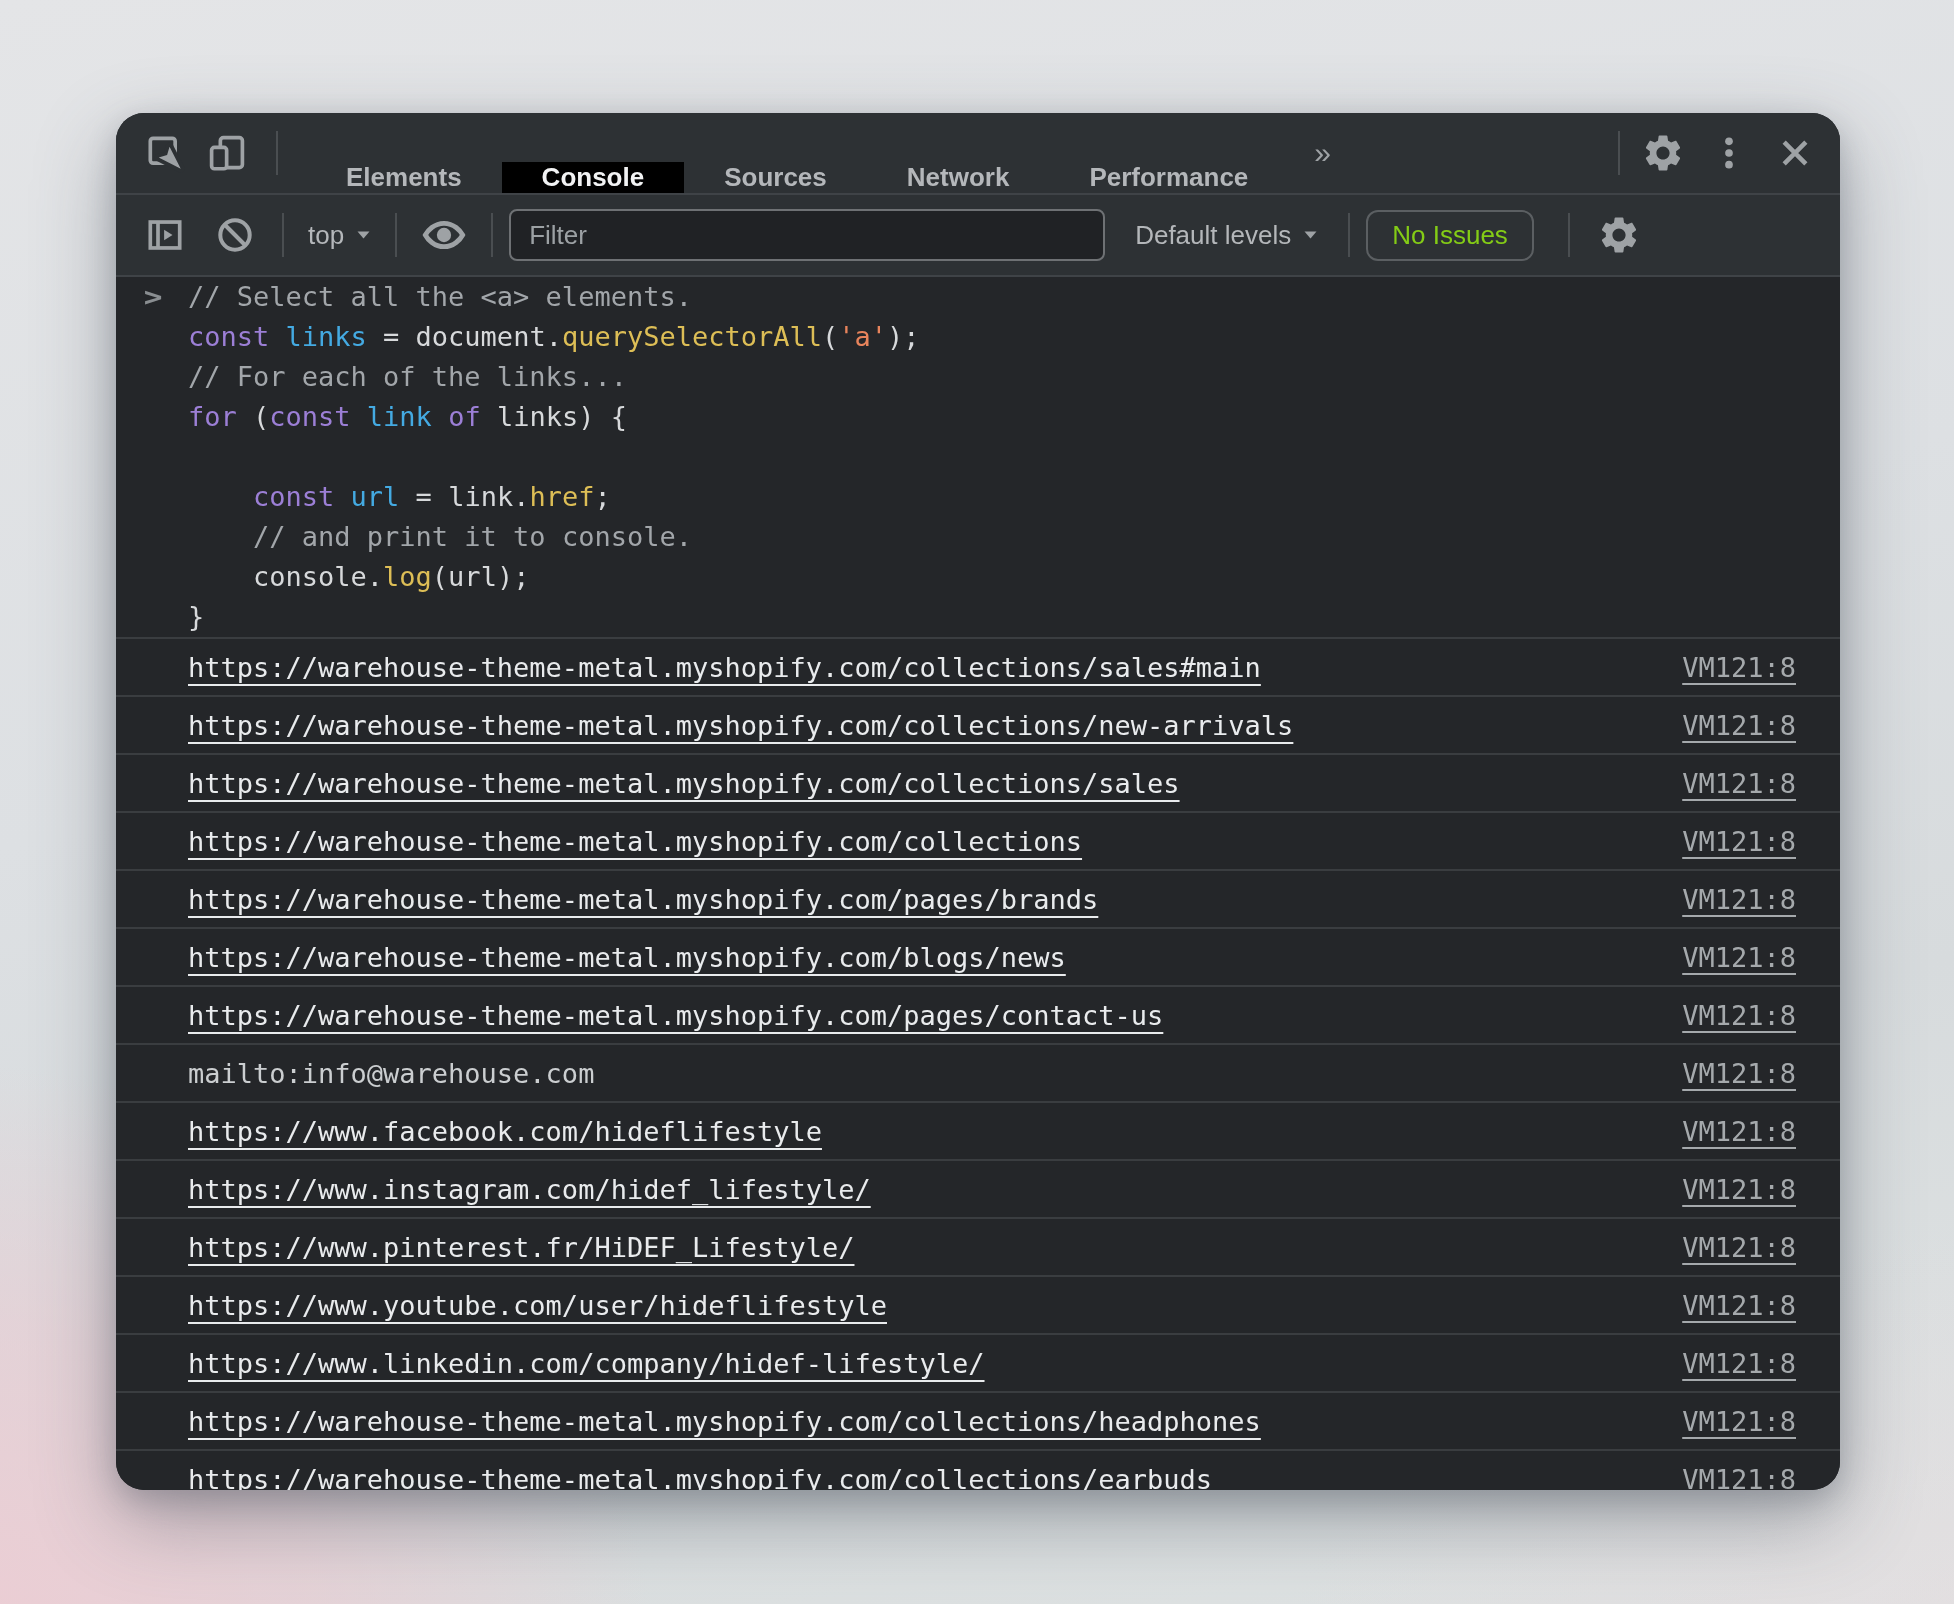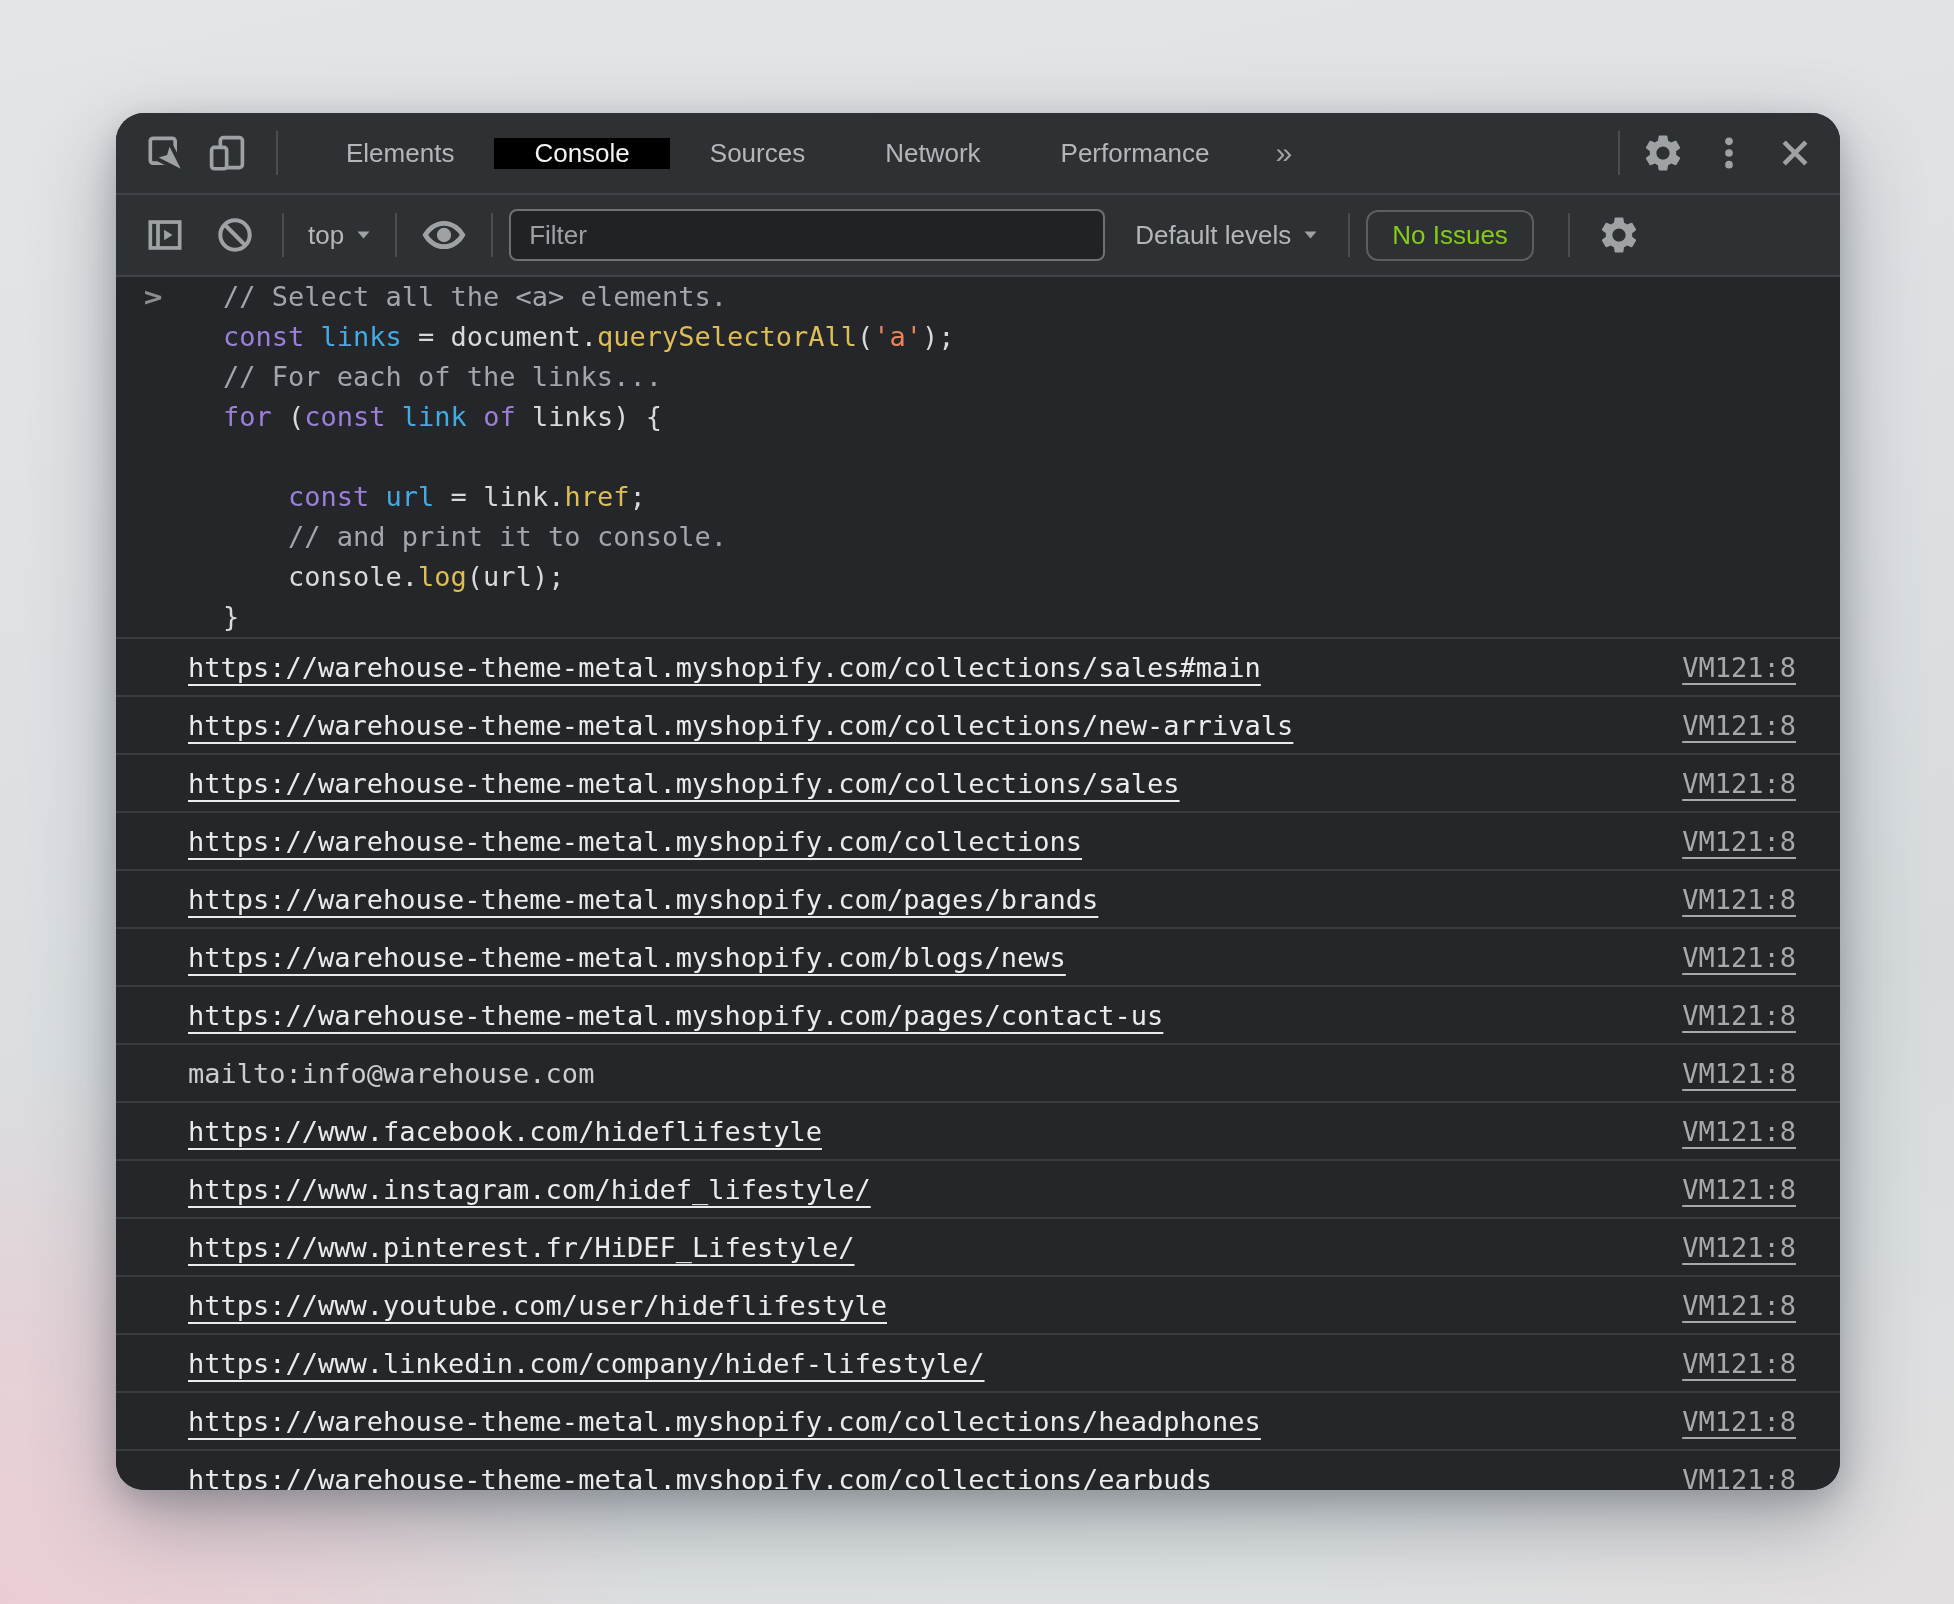--- a/index.html
+++ b/index.html
@@ -18,21 +18,21 @@
     display:flex; flex-direction:column;
   }
   
   .tabbar{
     height:82px; flex:0 0 82px; background:#2d3134; border-bottom:2px solid #3f4347;
     display:flex; align-items:stretch; padding-left:26px;
   }
   .tabbar .icon-btn{ align-self:center; }
   .icon-btn{ display:flex; align-items:center; justify-content:center; width:46px; height:46px; cursor:pointer; flex:0 0 auto;}
   .vsep{ width:2px; height:44px; background:#4a4e51; align-self:center; flex:0 0 2px;}
-  .tabstrip{ display:flex; align-items:center; margin-left:28px;}
+  .tabstrip{ display:flex; align-items:flex-end; margin-left:28px;font-weight:bold;}
   .tab{
     display:flex; align-items:center; padding:0 40px; font-size:26px; color:#b4b7ba;
     white-space:nowrap; cursor:pointer;
   }
   .tab.active{ background:#000; color:#f2f3f4; }
   .more-tabs{ display:flex; align-items:center; font-size:30px; color:#9ea2a5; padding:0 26px; cursor:pointer;}
   .tabbar-right{ margin-left:auto; display:flex; align-items:center; gap:20px; padding-right:22px;}
   
   .toolbar{
     height:82px; flex:0 0 82px; background:#2d3134; border-bottom:2px solid #3f4347;
@@ -47,21 +47,21 @@
   }
   .filter::placeholder{ color:#9ca1a4; }
   .issues-btn{
     background:transparent; border:2px solid #5b5f62; border-radius:12px;
     color:#84cc16; font-size:26px; font-family:"Liberation Sans",sans-serif;
     padding:8px 24px; cursor:pointer; white-space:nowrap;
   }
   
   .console-body{ flex:1 1 auto; background:#242629; font-family:"DejaVu Sans Mono","Liberation Mono",monospace; overflow:hidden;}
   .code-block{ padding:0; position:relative; }
-  .code-line{ height:40px; line-height:40px; font-size:27px; color:#d7d9db; white-space:pre; padding-left:72px;margin-left:35px;}
+  .code-line{ height:40px; line-height:40px; font-size:27px; color:#d7d9db; white-space:pre; padding-left:72px;}
   .prompt-glyph{
     position:absolute; left:30px; top:0; width:30px; height:40px; line-height:40px;
     color:#8a8e91; font-size:27px; font-weight:bold; transform:scaleX(1.15);
   }
   .tok-comment{ color:#a2a6aa;} .tok-keyword{ color:#9c7fd6;} .tok-variable{ color:#44aae2;}
   .tok-function{ color:#ddbe56;} .tok-string{ color:#e8845c;} .tok-plain{ color:#d7d9db;}
   
   .console-row{
     height:58px; border-top:2px solid #3a3d40; display:flex; align-items:center;
     justify-content:space-between; padding:0 44px 0 72px; font-size:27px; white-space:nowrap;

